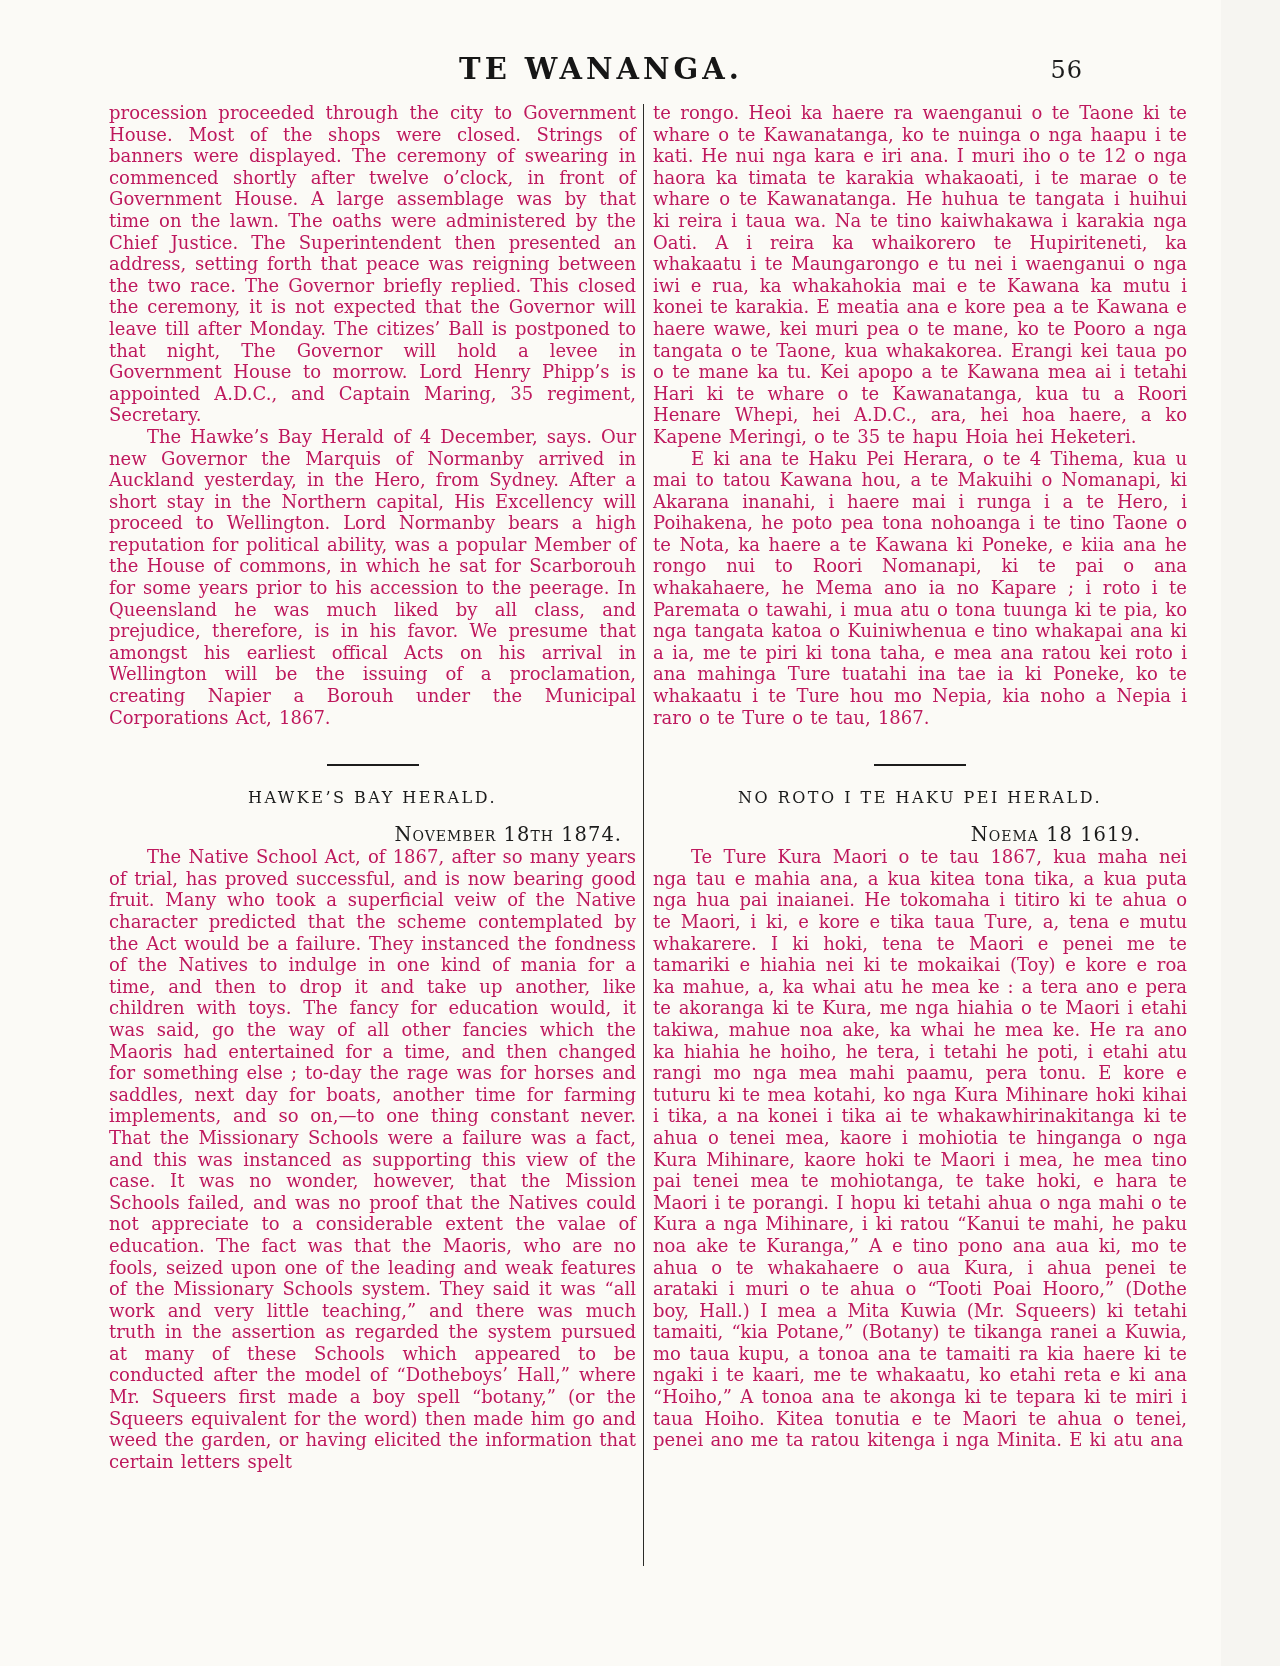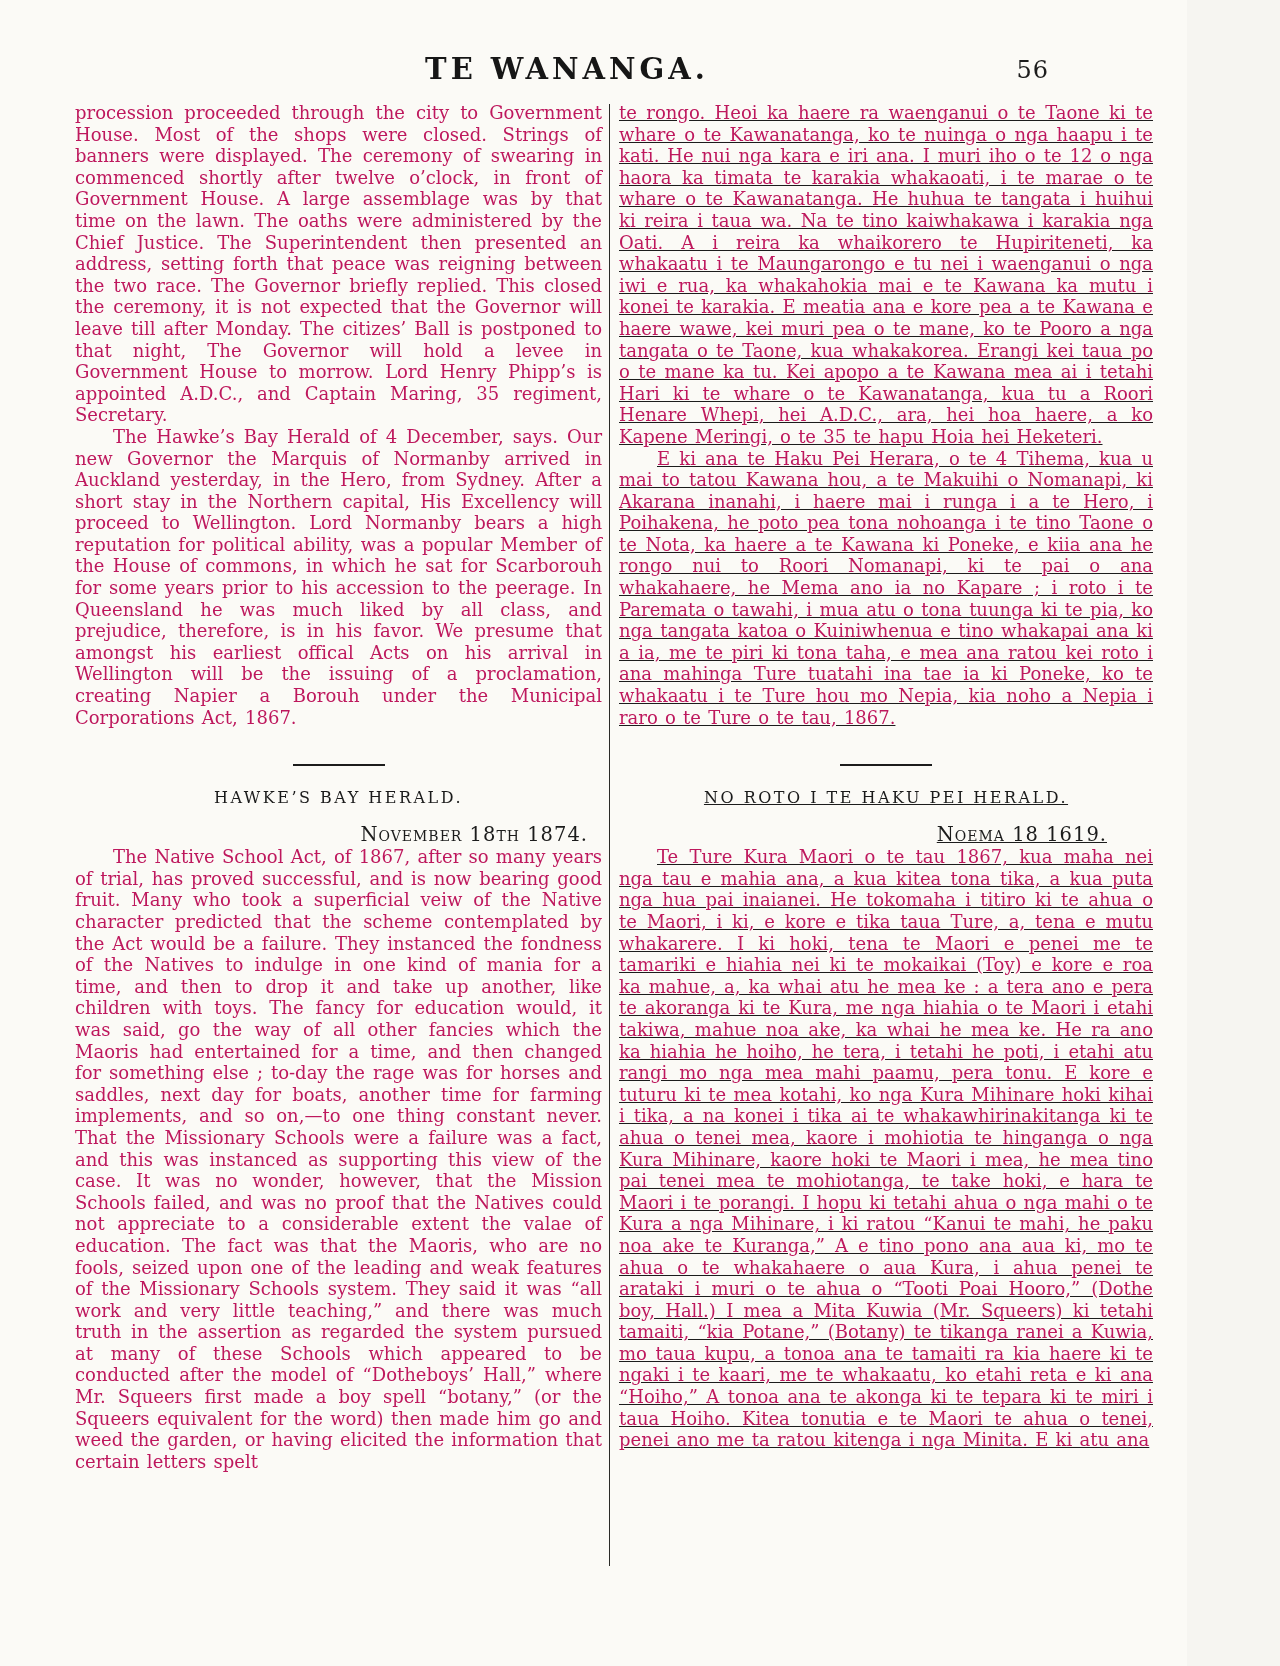--- a/index.html
+++ b/index.html
@@ -9,20 +9,21 @@
     background: #f6f5f1;
     font-family: "DejaVu Serif", "Liberation Serif", serif;
   }
   .page {
     position: relative;
     width: 1187px;
     height: 1666px;
     background: #fbfaf6;
     color: #1c1c1c;
     overflow: hidden;
+    padding-left: 34px;
   }
   .masthead {
     position: relative;
     padding: 52px 128px 0 75px;
     text-align: center;
   }
   .title {
     display: inline-block;
     font-size: 29px;
     font-weight: bold;
@@ -37,21 +38,21 @@
     letter-spacing: 1px;
     margin-left: 24px;
   }
   .columns {
     display: flex;
     align-items: flex-start;
     padding: 16px 0 0 75px;
   }
   .column { display: block; }
   .column.left  { width: 527px; }
-  .column.right { width: 534px; text-decoration: underline; }
+  .column.right { width: 534px; }
   .column-rule {
     width: 1px;
     height: 1462px;
     background: #2b2b28;
     margin: 2px 9px 0 7px;
     flex: 0 0 auto;
   }
   p.body-text {
     margin: 0;
     font-size: 18px;

